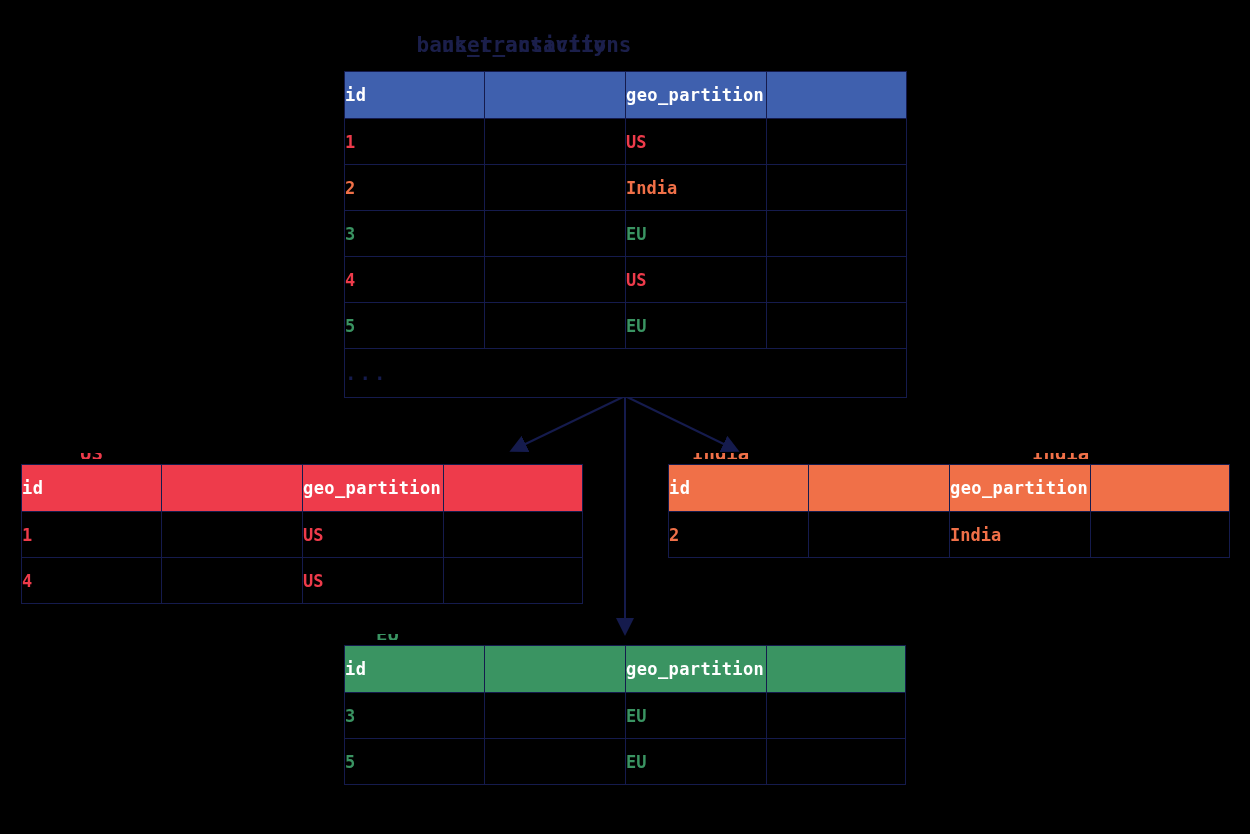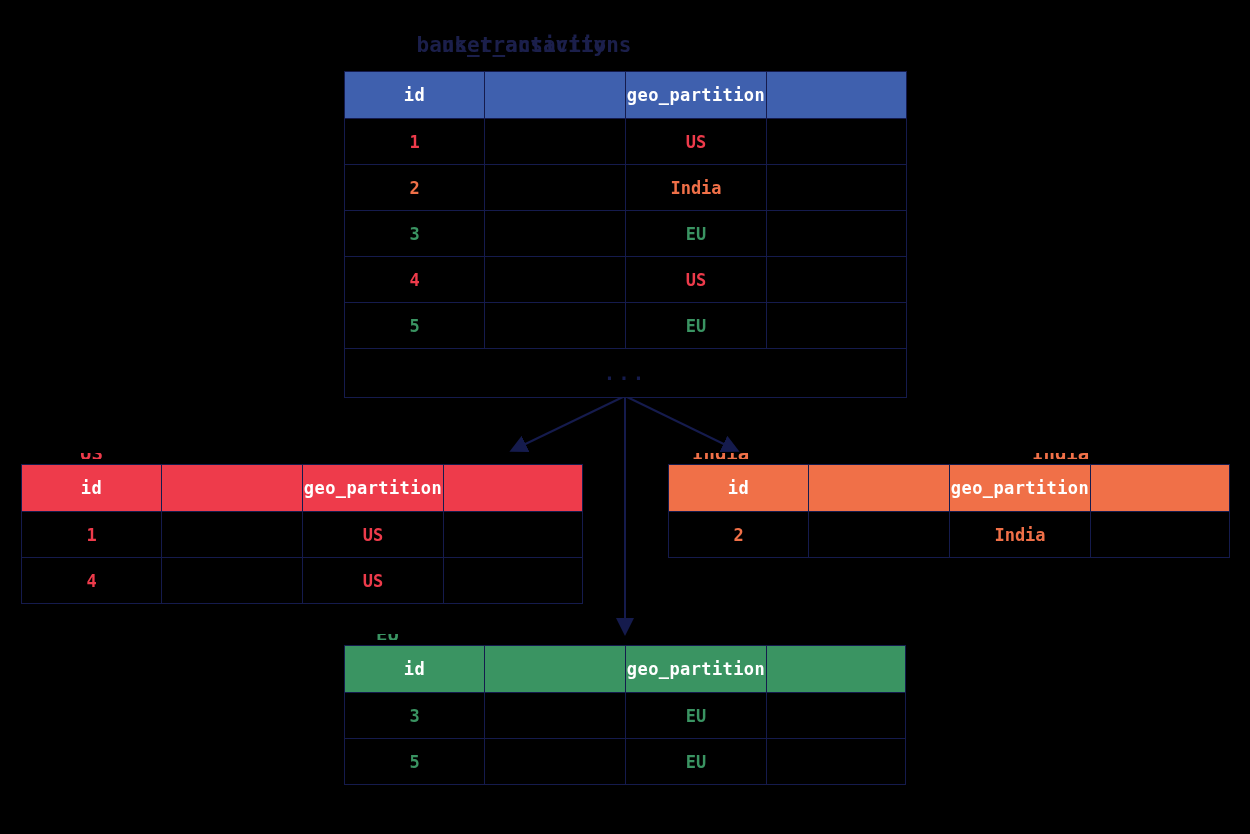--- a/index.html
+++ b/index.html
@@ -19,21 +19,21 @@
   
   .tbl {
     position: absolute;
     border-collapse: collapse;
     table-layout: fixed;
     background: #000000;
   }
   .tbl td, .tbl th {
     border: 1px solid #151b4d;
     padding: 0;
-    text-align: center;
+    text-align: left;
     vertical-align: middle;
     font-family: "DejaVu Sans Mono", "Liberation Mono", monospace;
     font-weight: bold;
     white-space: nowrap;
   }
   .tbl th {
     color: #ffffff;
     font-size: 17px;
     letter-spacing: 0.4px;
   }

